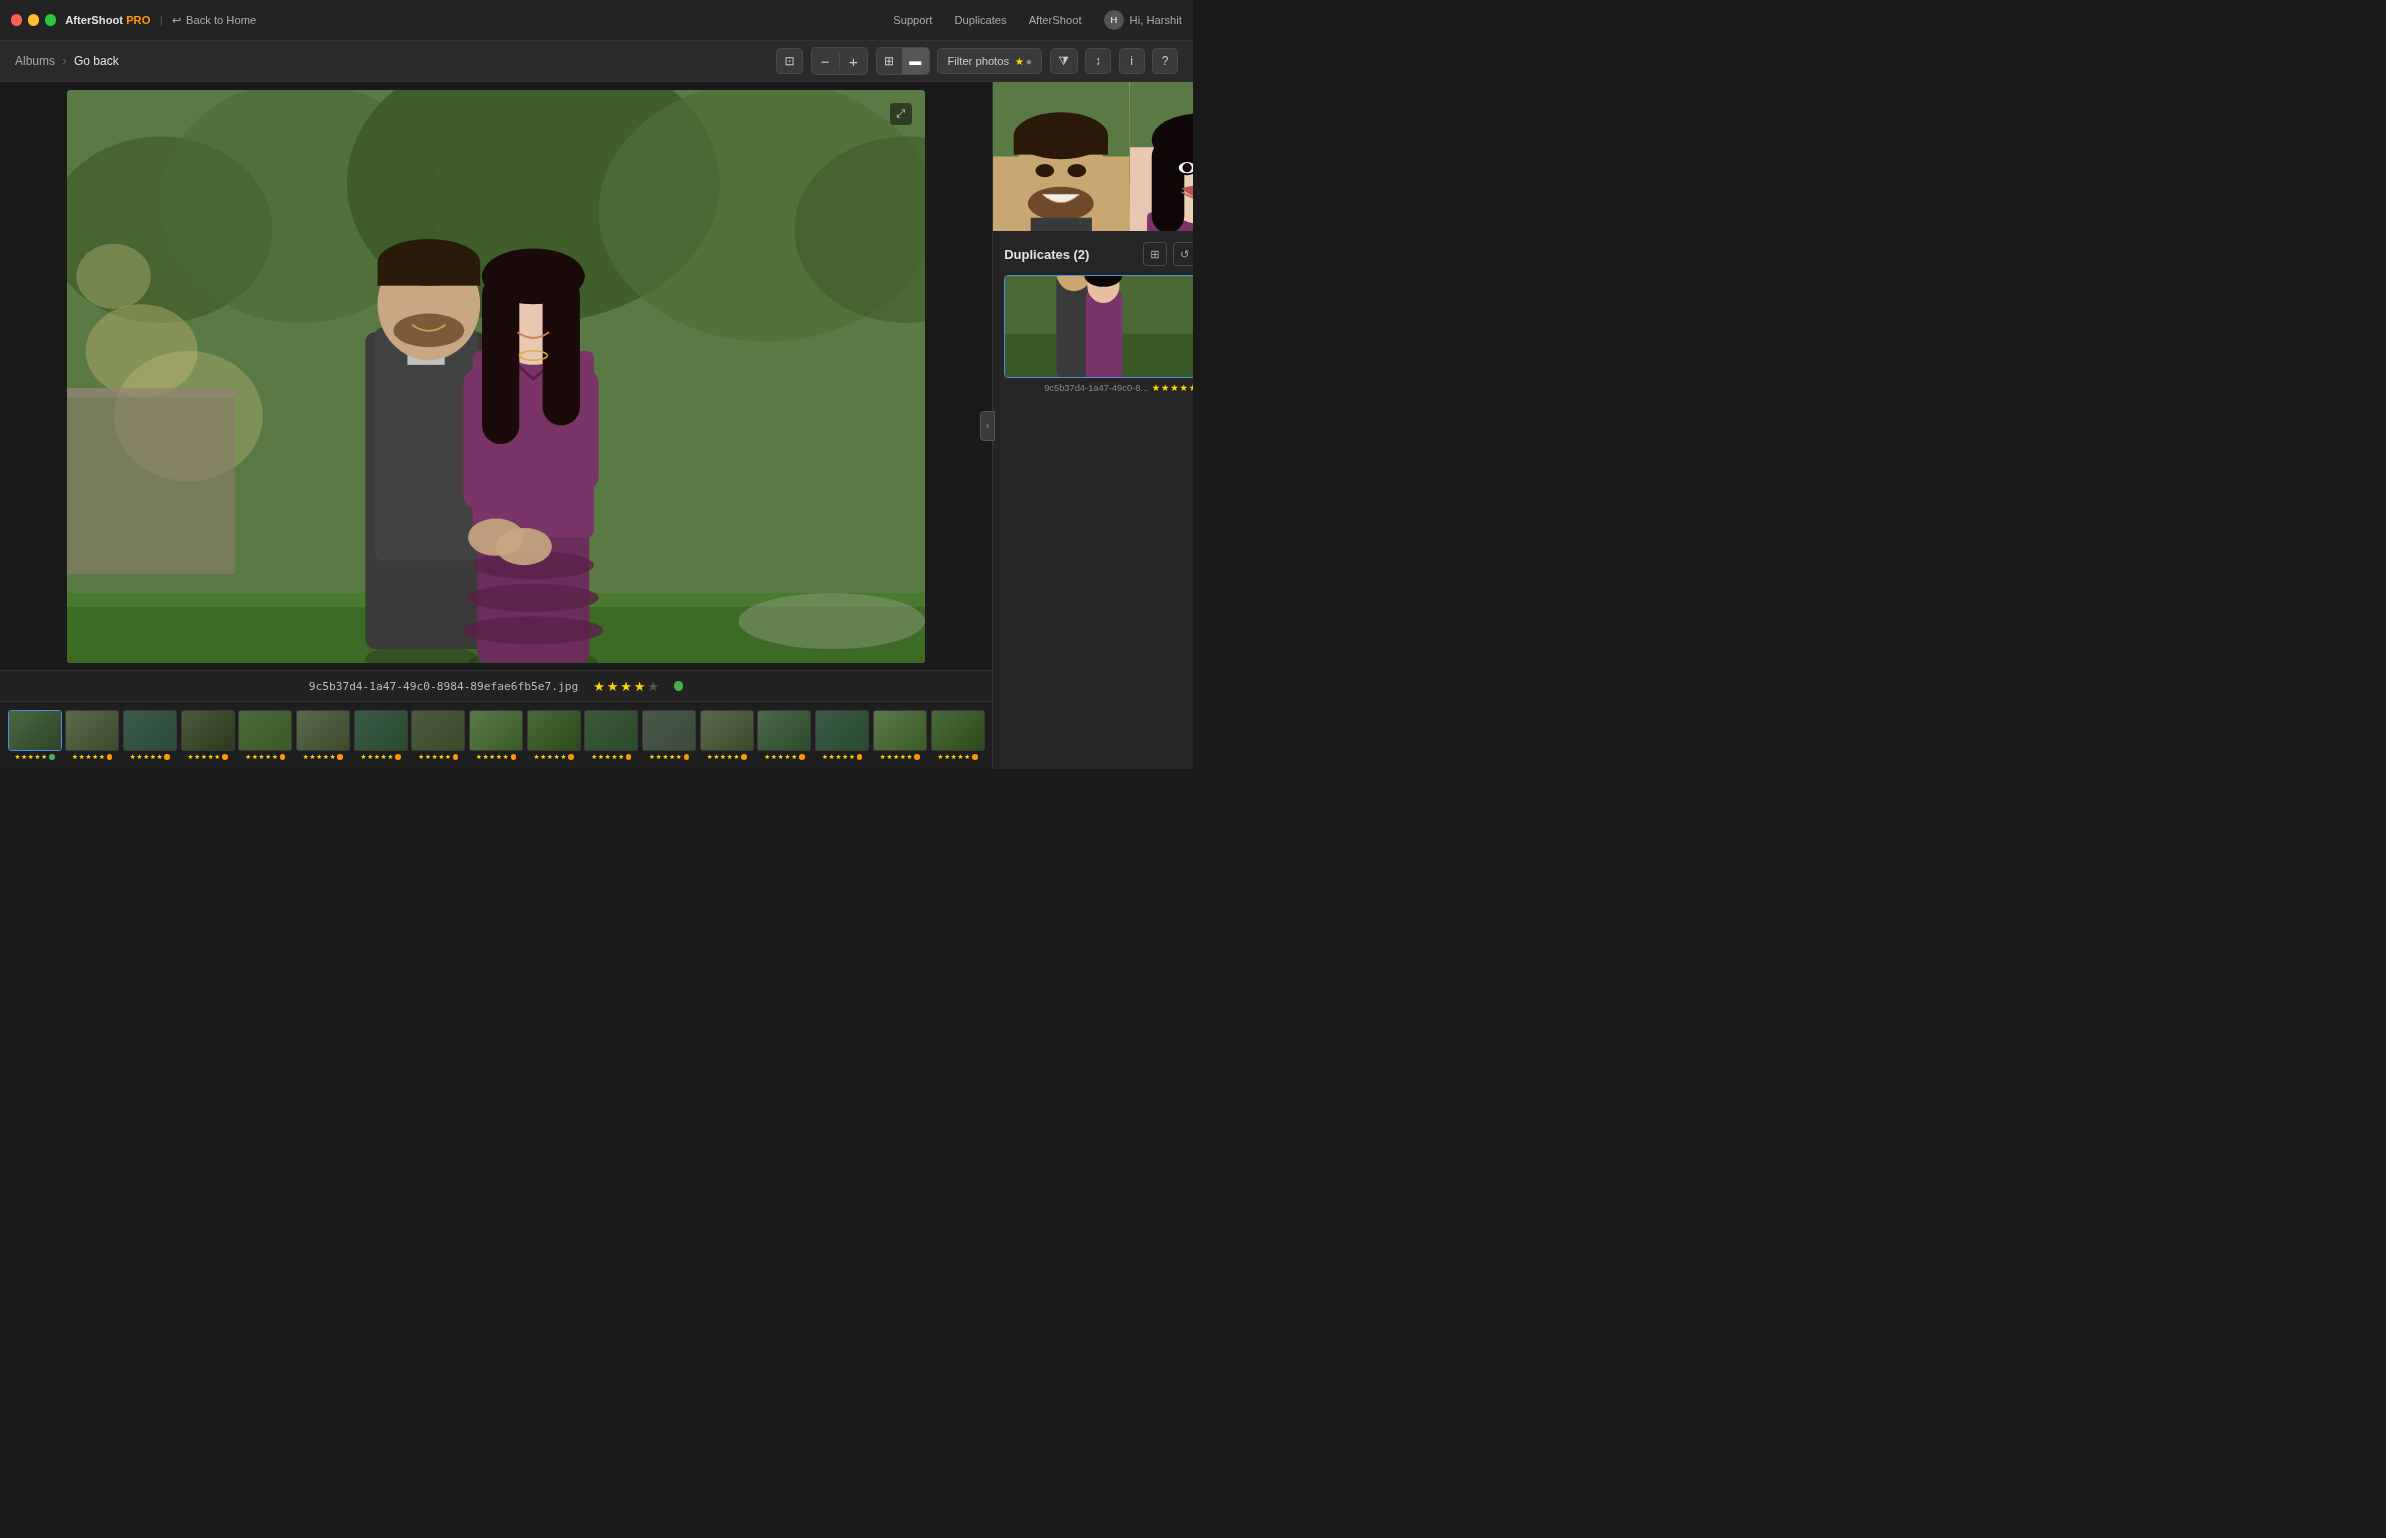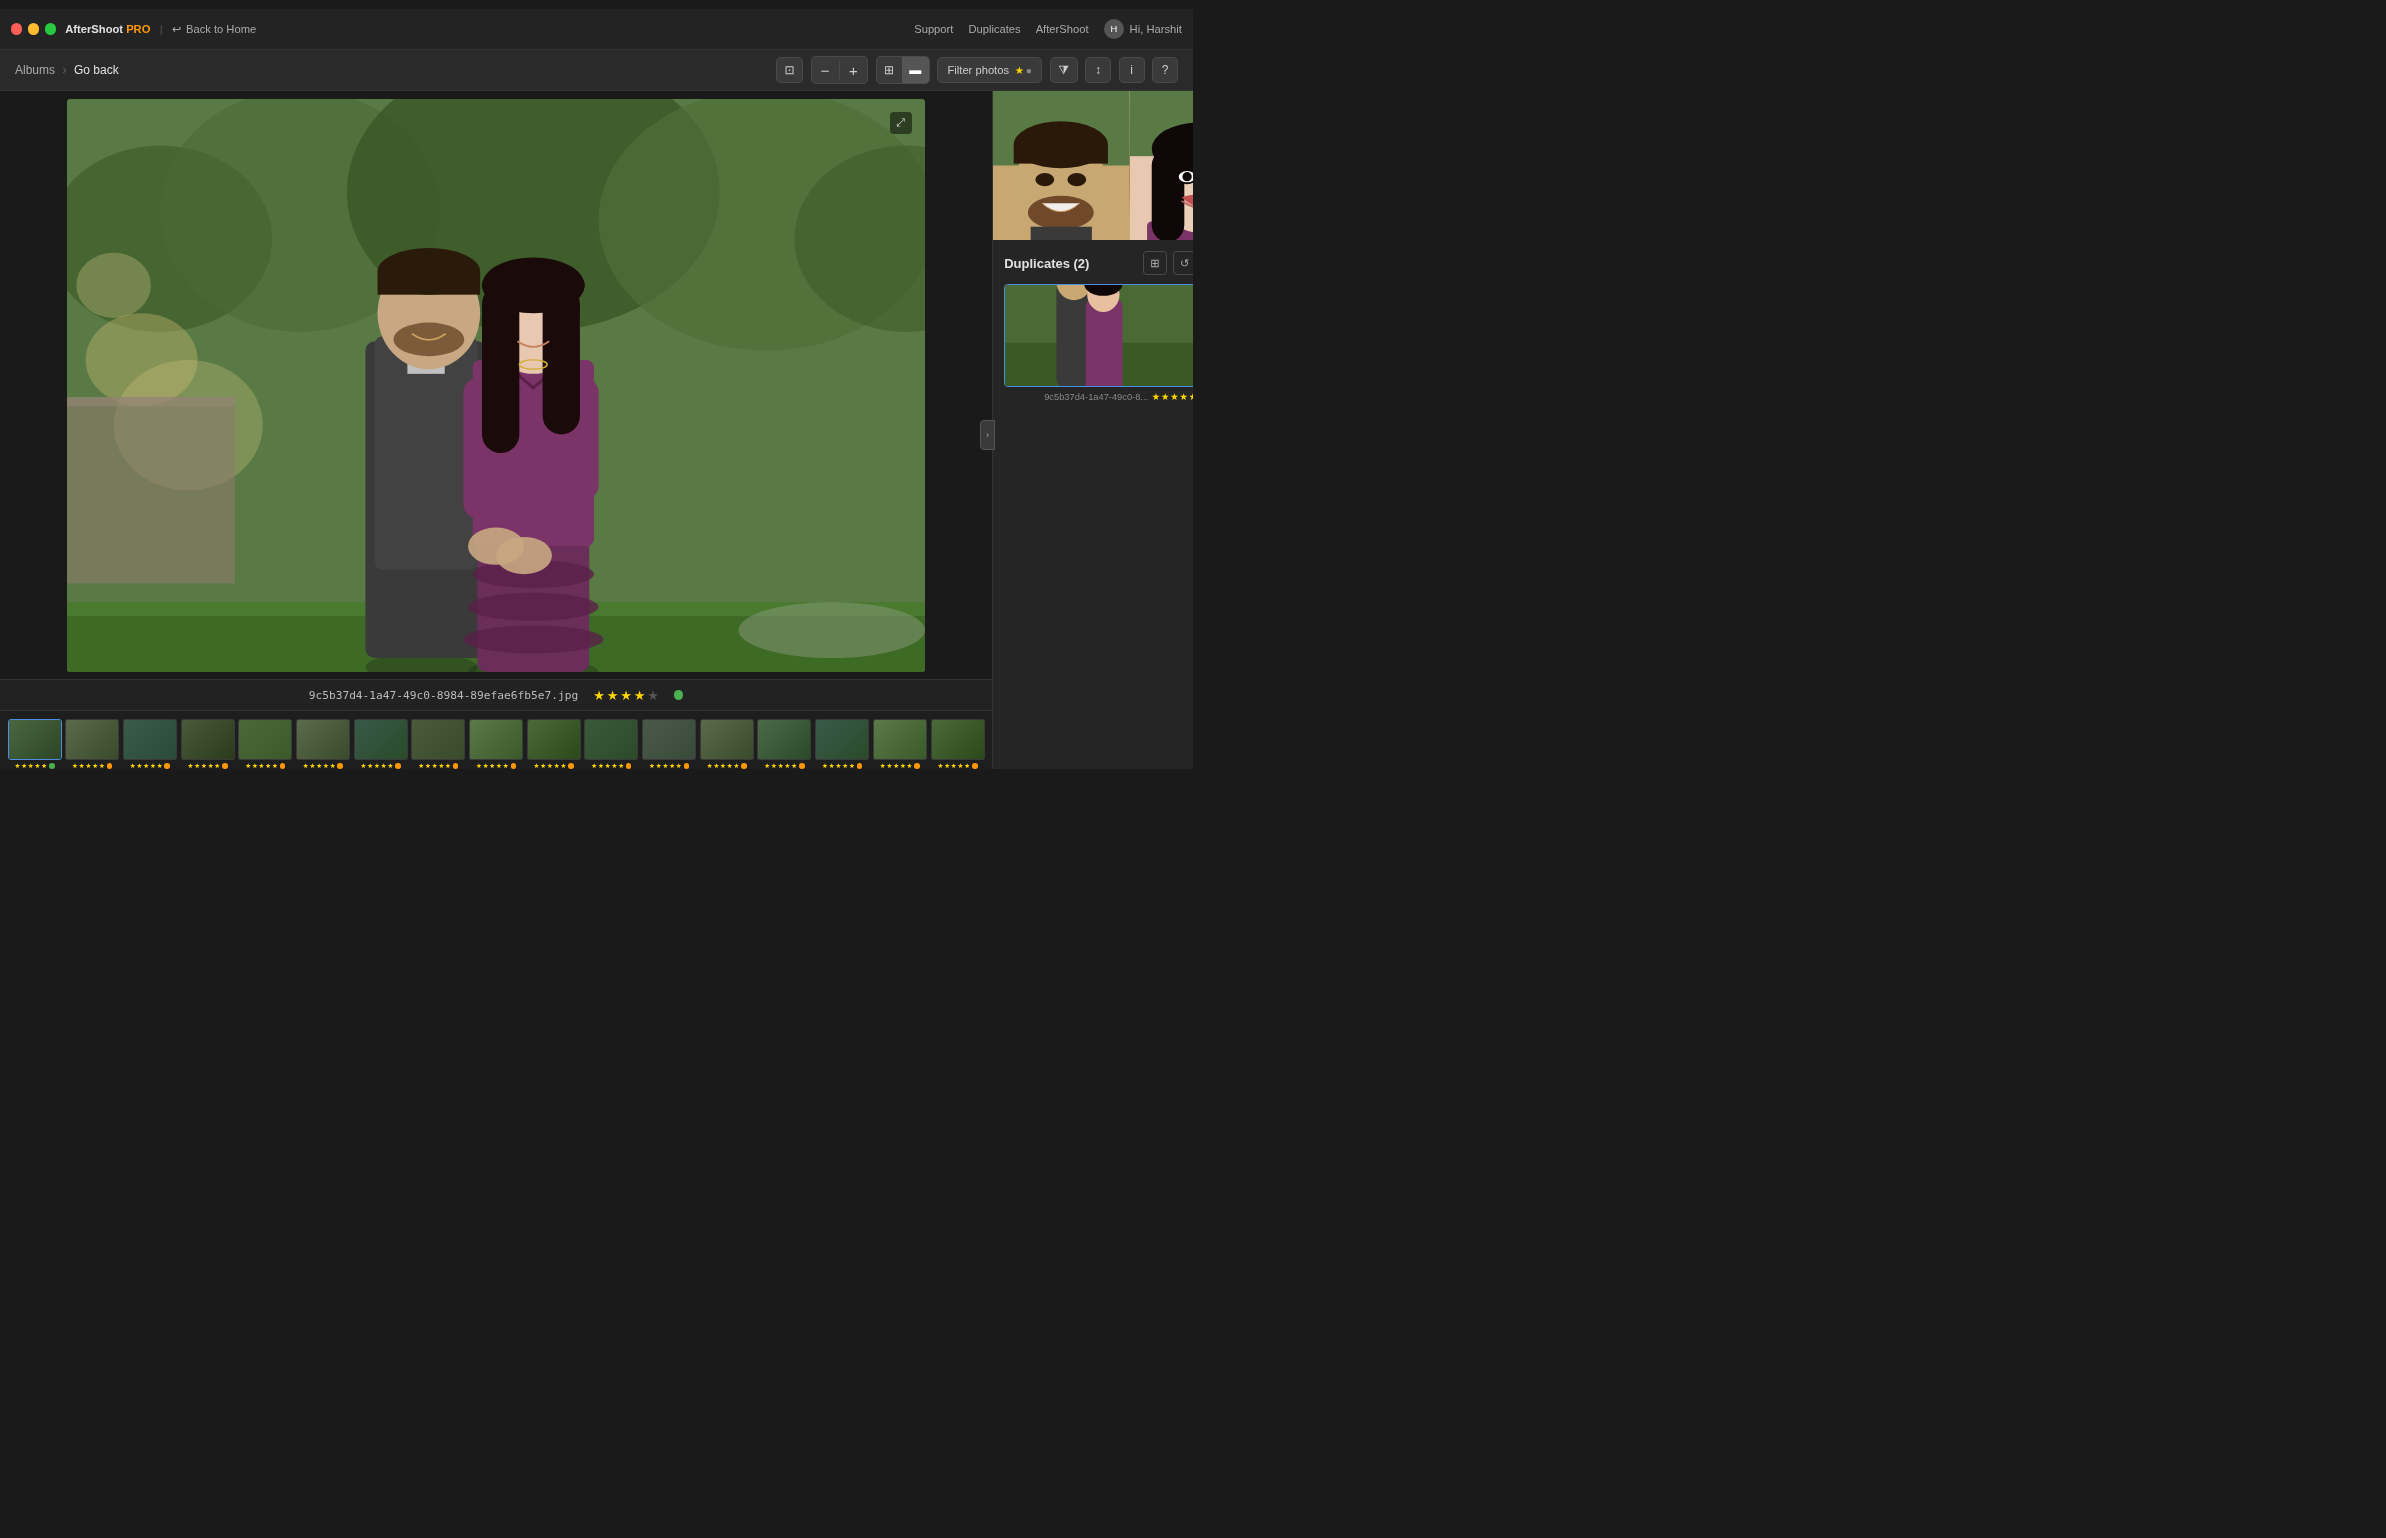--- a/index.html
+++ b/index.html
@@ -15,21 +15,20 @@
 
     
     .titlebar {
       height: 41px;
       background: #232323;
       display: flex;
       align-items: center;
       padding: 0 11.2px;
       border-bottom: 0.9px solid #333;
       position: relative;
-      margin-top: 9px;
     }
     .traffic-lights {
       display: flex;
       gap: 5.6px;
       align-items: center;
     }
     .traffic-light {
       width: 11.2px;
       height: 11.2px;
       border-radius: 50%;
@@ -54,21 +53,21 @@
       color: #aaa;
       display: flex;
       align-items: center;
       gap: 4.7px;
       cursor: pointer;
     }
     .titlebar-right {
       margin-left: auto;
       display: flex;
       align-items: center;
-      gap: 15px;
+      gap: 22px;
     }
     .titlebar-link {
       font-size: 11.2px;
       color: #aaa;
       cursor: pointer;
     }
     .user-greeting {
       font-size: 11.2px;
       color: #aaa;
       display: flex;

